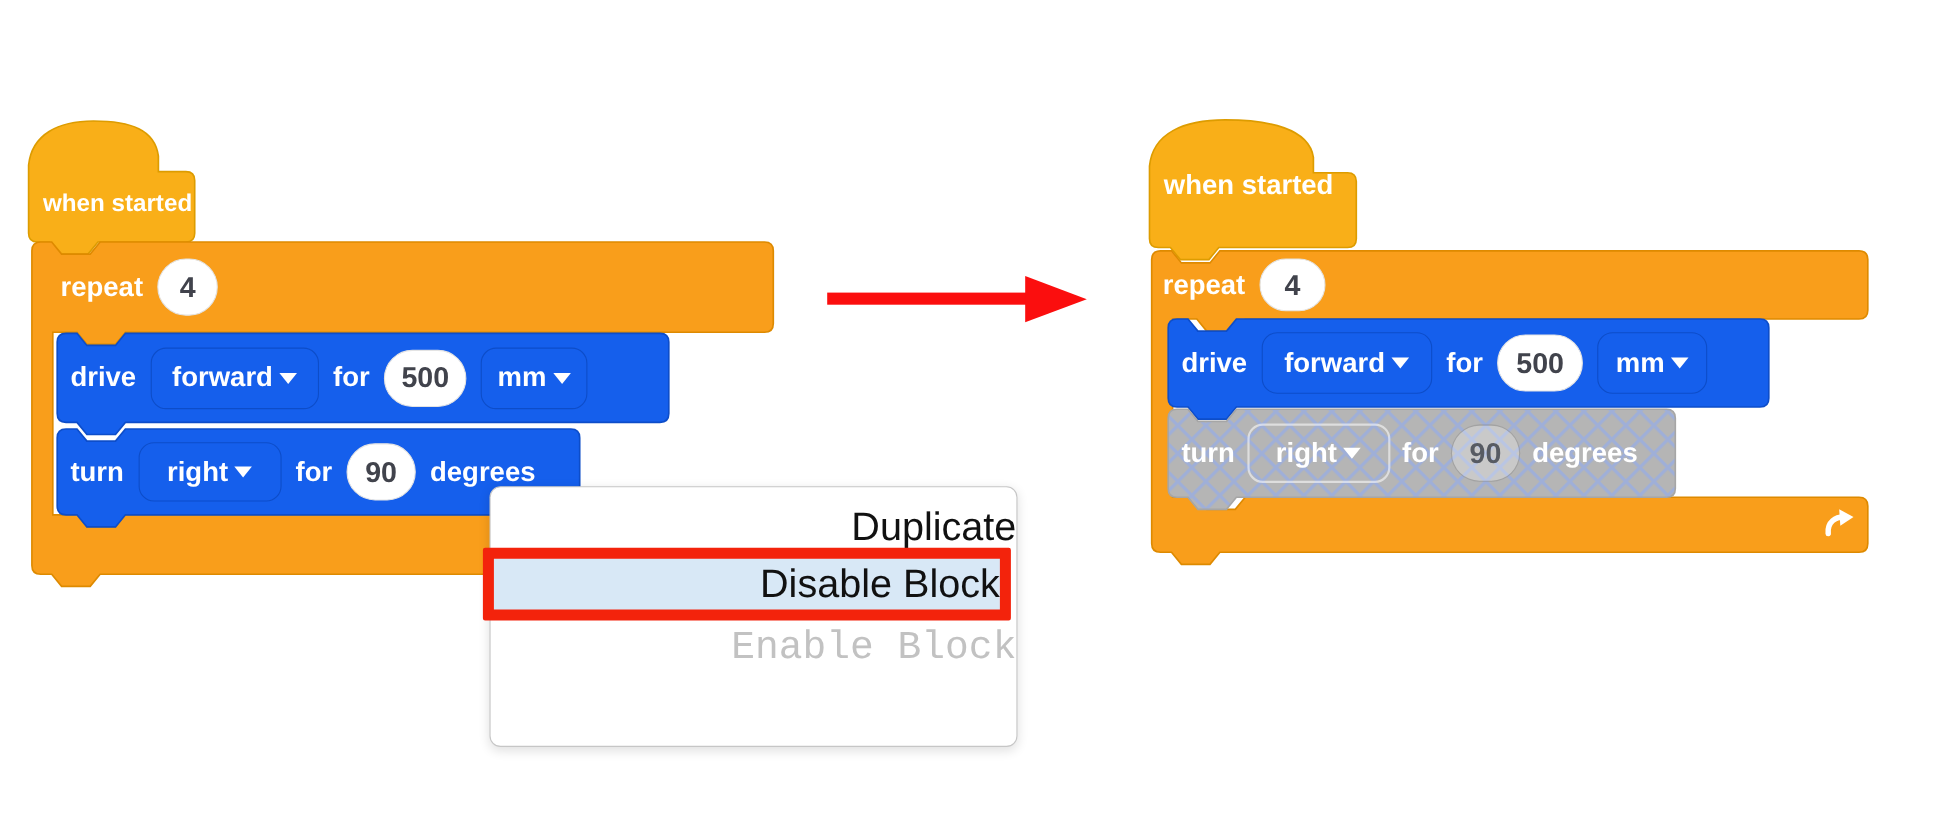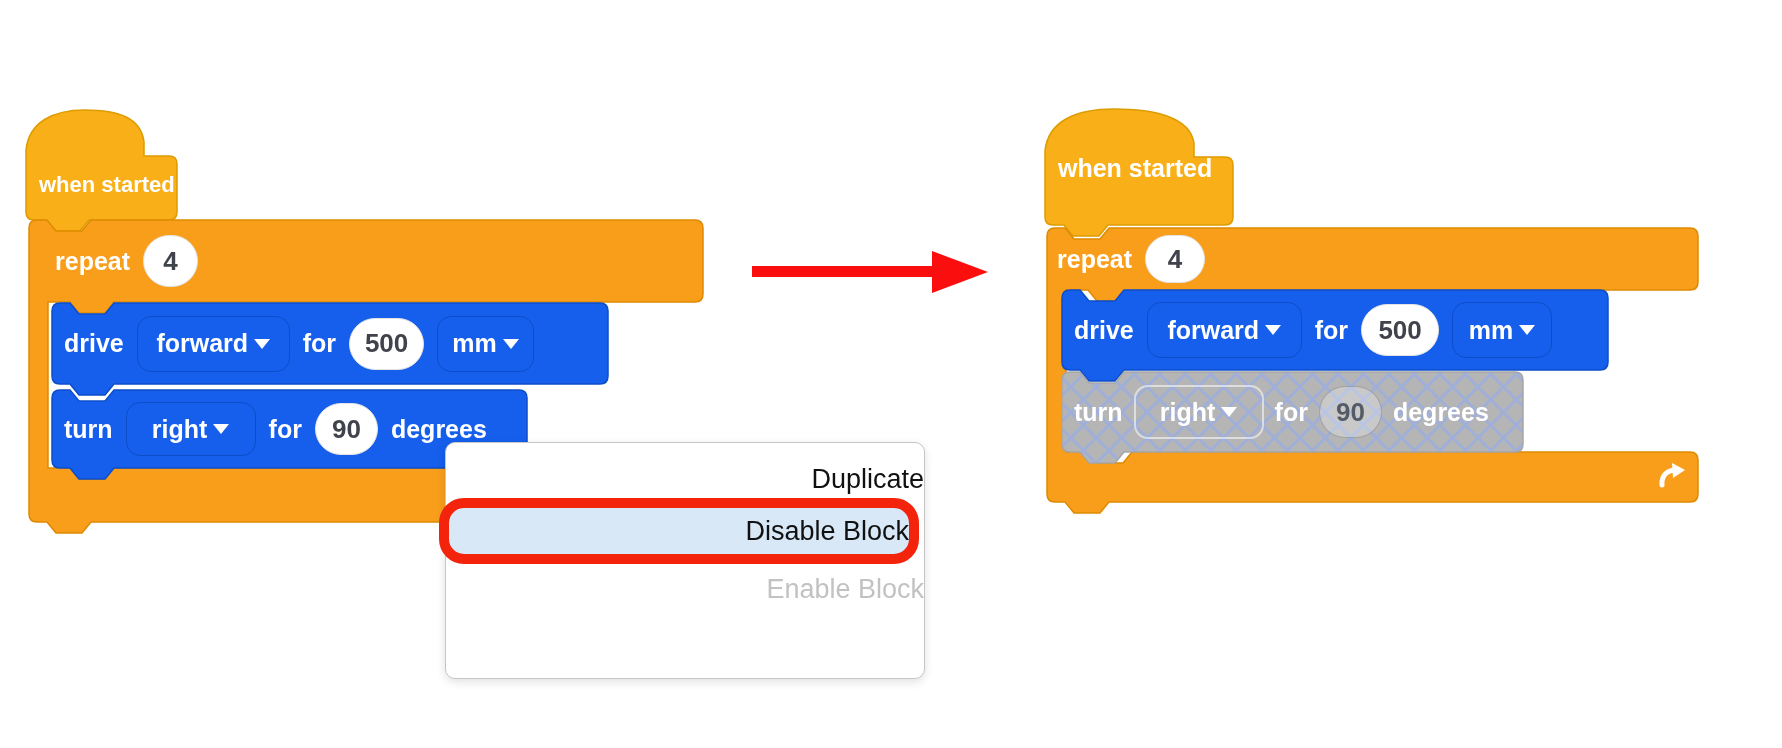--- a/index.html
+++ b/index.html
@@ -24,22 +24,22 @@
         border:1px solid #E3E3E3;border-radius:27px;color:#41434C;font-weight:700;font-size:26px;
         box-sizing:border-box;}
   .dd.ghost{border:2px solid rgba(255,255,255,0.55);background:transparent;}
   .oval.ghost{background:rgba(255,255,255,0.28);border:1.5px solid rgba(90,90,90,0.35);color:#575B63;}
   .loop-icon{position:absolute;width:34px;height:30px;}
   
   .menu{position:absolute;left:445px;top:442px;width:478px;height:235px;background:#ffffff;
         border:1.5px solid #C6C6C6;border-radius:10px;box-shadow:0 3px 10px rgba(0,0,0,0.12);
         z-index:50;}
   .menu-item{position:absolute;left:0;width:100%;height:52px;line-height:52px;padding-left:70px;
-             box-sizing:border-box;font-size:27px;color:#111111;}
-  .menu-item.disabled{color:#C2C2C2;}
+             box-sizing:border-box;font-size:36px;color:#111111;}
+  .menu-item.disabled{color:#C2C2C2;font-family:Liberation Mono, monospace;}
   .menu-item.selected{left:-7px;width:480px;height:66px;border:10px solid #F3230C;
                       background:#D8E8F6;line-height:46px;padding-left:67px;border-radius:2px;}
   
   .arrow-line{position:absolute;left:752px;top:266px;width:182px;height:11px;background:#FB0E0E;z-index:10;}
   .arrow-head{position:absolute;left:932px;top:251px;width:0;height:0;z-index:10;
               border-top:21px solid transparent;border-bottom:21px solid transparent;
               border-left:56px solid #FB0E0E;}
 </style>
 </head>
 <body>
@@ -110,21 +110,21 @@
         <span class="caret"></span>
       </span>
       <span class="lbl">for</span>
       <span class="oval" style="min-width:63px;">90</span>
       <span class="lbl">degrees</span>
     </div>
   </div>
 
   <div class="menu">
     <div class="menu-item" style="top:10px;">Duplicate</div>
-    <div class="menu-item selected" style="top:55px;border-radius:25px;">Disable Block</div>
+    <div class="menu-item selected" style="top:55px;">Disable Block</div>
     <div class="menu-item disabled" style="top:120px;">Enable Block</div>
   </div>
 
   <div class="arrow-line"></div>
   <div class="arrow-head"></div>
 
   <div class="block" style="left:1042px;top:107px;width:191px;height:118px">
     <svg width="191" height="131" viewBox="0 0 191 131">
       <path class="fill-hat" d="M3 110 L3 44 C6 14 34 2 72 2 C112 2 148 10 152 36 L152 50 L183 50 Q191 50 191 58 L191 110 Q191 118 183 118 L66 118 L57 129 L31 129 L22 118 L11 118 Q3 118 3 110 Z"></path>
     </svg>

